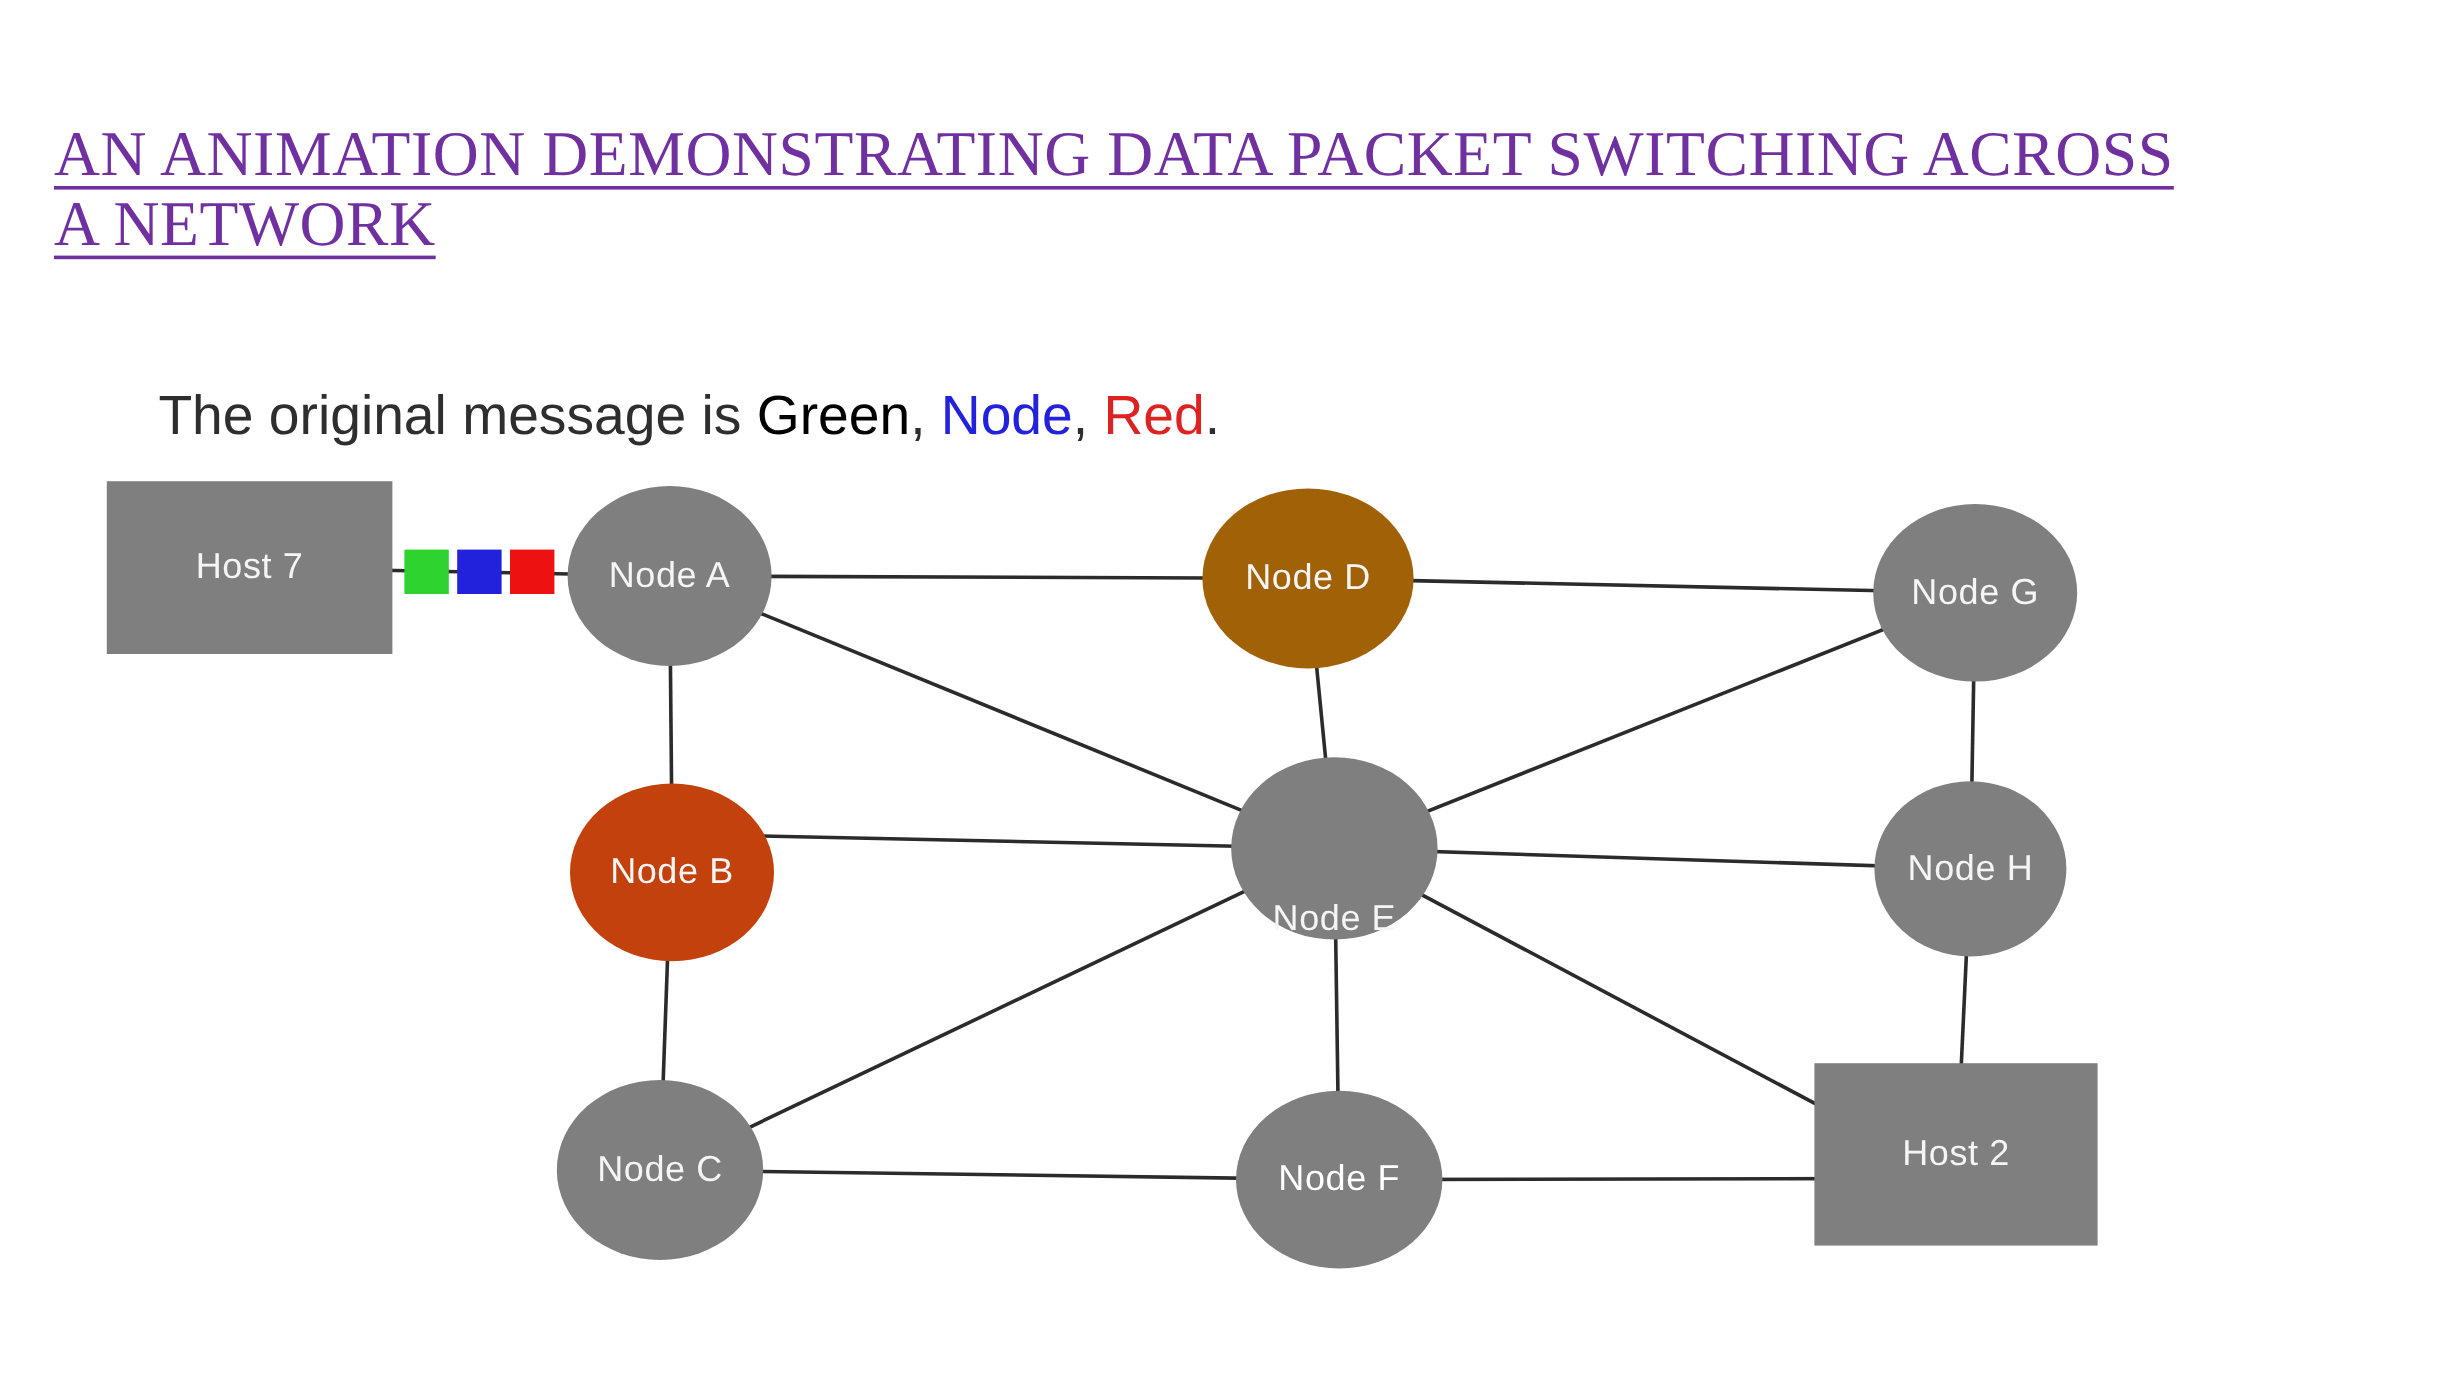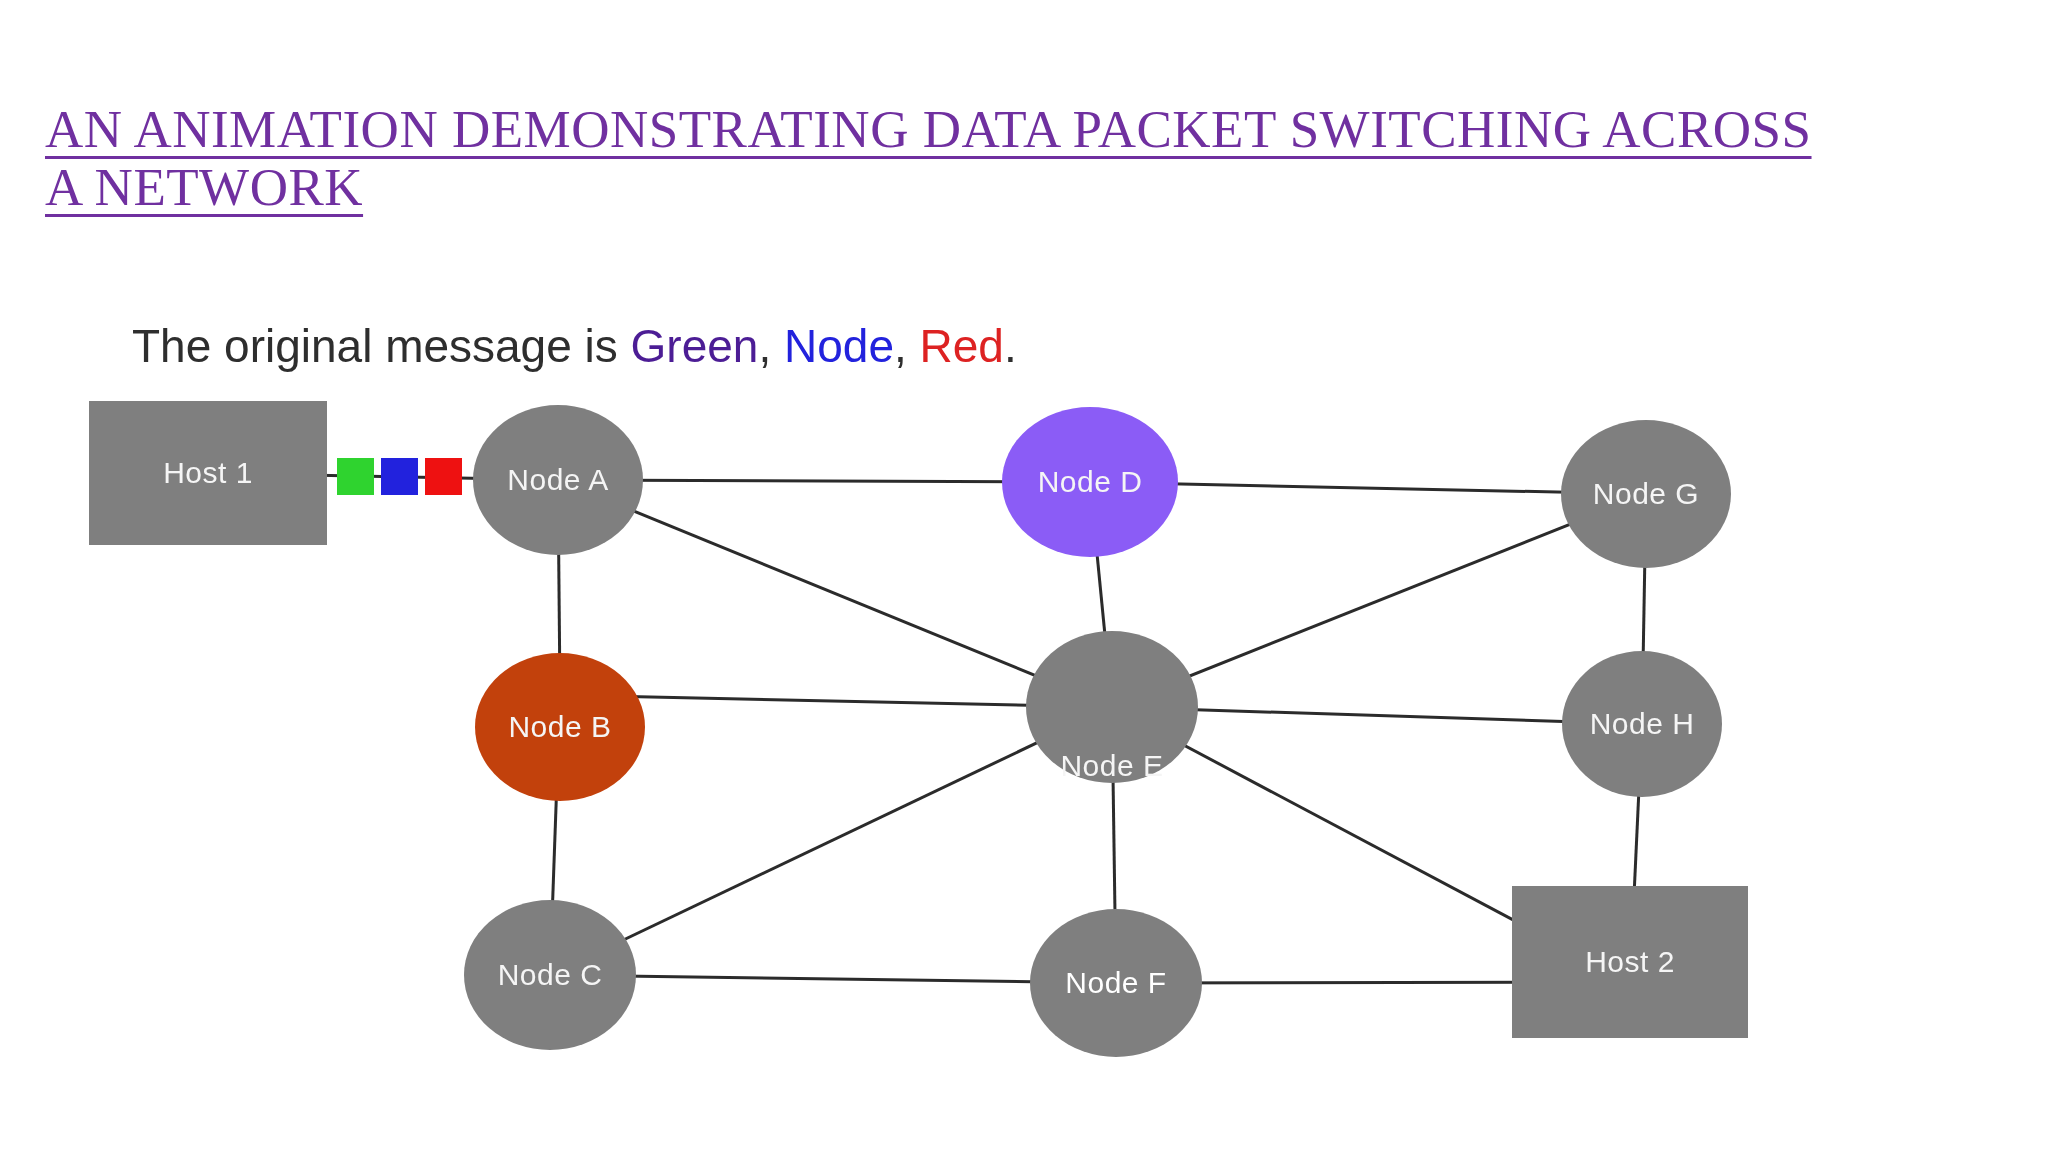--- a/index.html
+++ b/index.html
@@ -29,21 +29,21 @@
   .packet{position:absolute;}
 </style>
 </head>
 <body>
 
 <div class="title" style="color: rgb(112, 48, 160);">
   <span>AN ANIMATION DEMONSTRATING DATA PACKET SWITCHING ACROSS</span>
   <span>A NETWORK</span>
 </div>
 
-<div class="subtitle"><span>The original message is </span><span style="color: #4c1d95;">Green</span><span>, </span><span style="color: rgb(34, 34, 221);">Node</span><span>, </span><span style="color: rgb(221, 34, 34);">Red</span><span>.</span>
+<div class="subtitle"><span>The original message is </span><span style="color: #000000;">Green</span><span>, </span><span style="color: rgb(34, 34, 221);">Node</span><span>, </span><span style="color: rgb(221, 34, 34);">Red</span><span>.</span>
 </div>
 
 <div id="diagram">
   <svg id="edges-layer" width="2048" height="1152" viewBox="0 0 2048 1152" xmlns="http://www.w3.org/2000/svg">
       <line x1="208" y1="473" x2="558" y2="480" stroke="#2b2b2b" stroke-width="3"></line>
       <line x1="558" y1="480" x2="1090" y2="482" stroke="#2b2b2b" stroke-width="3"></line>
       <line x1="1090" y1="482" x2="1646" y2="494" stroke="#2b2b2b" stroke-width="3"></line>
       <line x1="558" y1="480" x2="560" y2="695" stroke="#2b2b2b" stroke-width="3"></line>
       <line x1="558" y1="480" x2="1112" y2="707" stroke="#2b2b2b" stroke-width="3"></line>
       <line x1="560" y1="695" x2="1112" y2="707" stroke="#2b2b2b" stroke-width="3"></line>
@@ -56,32 +56,32 @@
       <line x1="1112" y1="707" x2="1116" y2="983" stroke="#2b2b2b" stroke-width="3"></line>
       <line x1="1112" y1="707" x2="1630" y2="982" stroke="#2b2b2b" stroke-width="3"></line>
       <line x1="550" y1="975" x2="1116" y2="983" stroke="#2b2b2b" stroke-width="3"></line>
       <line x1="1116" y1="983" x2="1630" y2="982" stroke="#2b2b2b" stroke-width="3"></line>
       <line x1="1642" y1="724" x2="1630" y2="982" stroke="#2b2b2b" stroke-width="3"></line>
     </svg>
 <div class="packet" style="left: 337px; top: 458px; width: 37px; height: 37px; background: rgb(47, 211, 47);"></div>
     <div class="packet" style="left: 381px; top: 458px; width: 37px; height: 37px; background: rgb(34, 34, 221);"></div>
     <div class="packet" style="left: 425px; top: 458px; width: 37px; height: 37px; background: rgb(238, 17, 17);"></div>
     <div class="shape rect" style="left: 89px; top: 401px; width: 238px; height: 144px; background: rgb(127, 127, 127);">
-      <span style="color: rgb(245, 245, 245);">Host 1</span>
+      <span style="color: rgb(245, 245, 245);">Host 7</span>
     </div>
     <div class="shape ellipse" style="left: 473px; top: 405px; width: 170px; height: 150px; background: rgb(127, 127, 127);">
       <span style="color: rgb(245, 245, 245);">Node A</span>
     </div>
     <div class="shape ellipse" style="left: 475px; top: 653px; width: 170px; height: 148px; background: #c2410c;">
       <span style="color: rgb(245, 245, 245);">Node B</span>
     </div>
     <div class="shape ellipse" style="left: 464px; top: 900px; width: 172px; height: 150px; background: rgb(127, 127, 127);">
       <span style="color: rgb(245, 245, 245); text-align: right;">Node C</span>
     </div>
-    <div class="shape ellipse" style="left: 1002px; top: 407px; width: 176px; height: 150px; background: #8b5cf6; text-align: center;">
+    <div class="shape ellipse" style="left: 1002px; top: 407px; width: 176px; height: 150px; background: #a16207; text-align: center;">
       <span style="color: rgb(245, 245, 245);">Node D</span>
     </div>
     <div class="shape ellipse" style="left: 1026px; top: 631px; width: 172px; height: 152px; background: rgb(127, 127, 127); align-items: flex-end;">
       <span style="color: rgb(245, 245, 245);">Node E</span>
     </div>
     <div class="shape ellipse" style="left: 1030px; top: 909px; width: 172px; height: 148px; background: rgb(127, 127, 127);">
       <span style="color: #ffffff;">Node F</span>
     </div>
     <div class="shape ellipse" style="left: 1561px; top: 420px; width: 170px; height: 148px; background: rgb(127, 127, 127);">
       <span style="color: rgb(245, 245, 245);">Node G</span>

